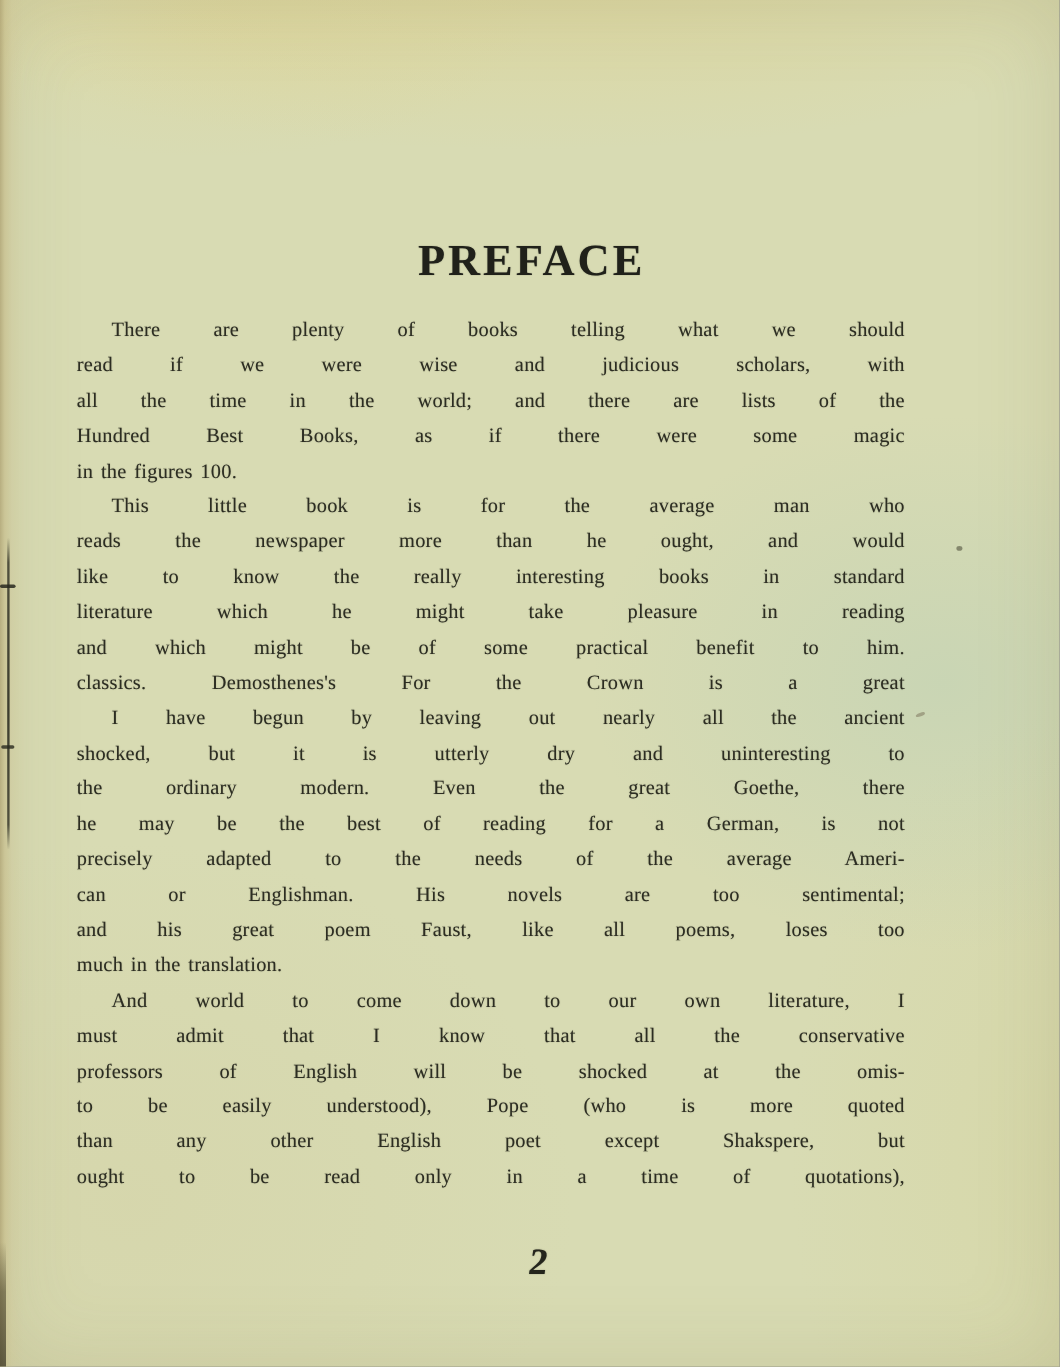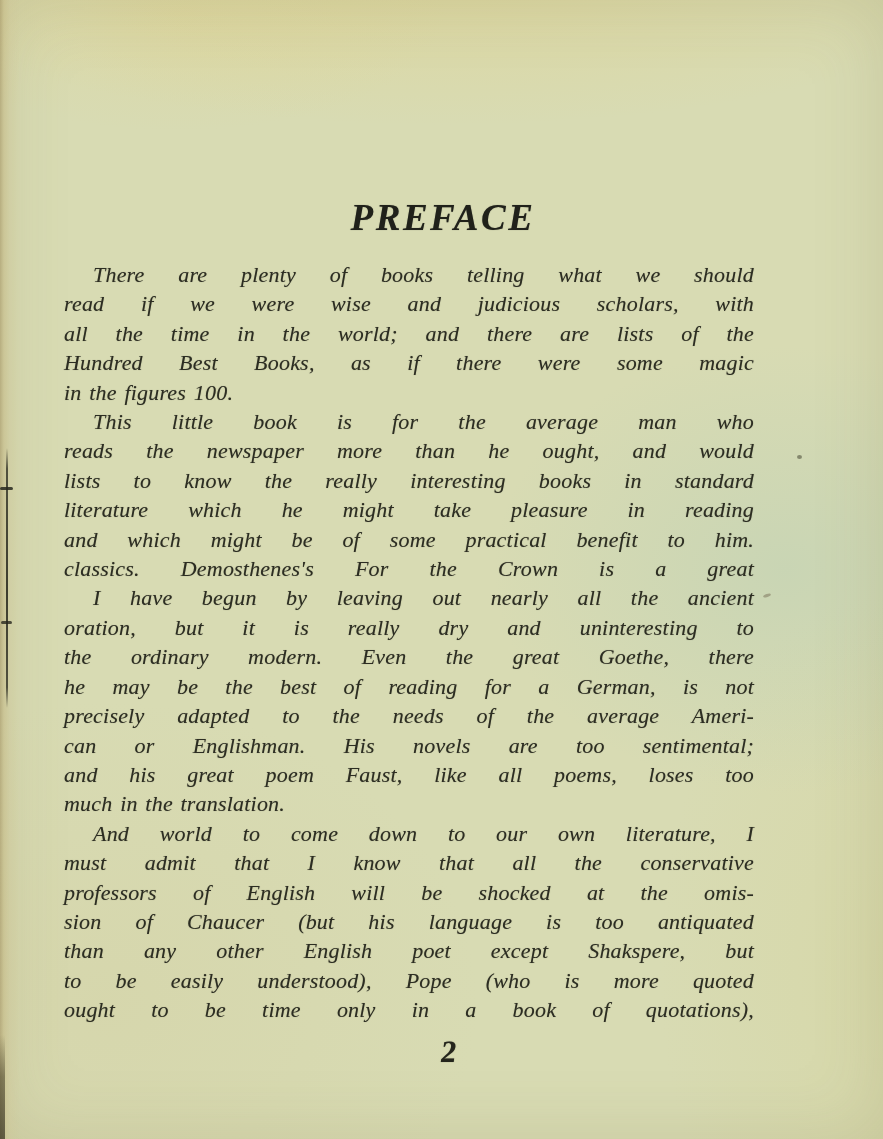--- a/index.html
+++ b/index.html
@@ -74,35 +74,34 @@
   }
   .speck-1 { left: 797px; top: 455px; }
   .speck-2 { left: 763px; top: 594px; width: 8px; height: 3px; transform: rotate(-20deg); background: rgba(120,110,85,0.5); }
 
   .content {
     position: absolute;
     left: 64px;
     top: 196px;
     width: 690px;
     color: #2c2d22;
-    font-style: italic;
   }
   .title {
     margin: 0 0 21px 0;
     text-align: center;
     font-size: 37px;
     font-weight: bold;
     letter-spacing: 2.5px;
     color: #20211a;
     text-shadow: 0 0 1px rgba(32,33,26,0.45);
     transform: translateX(34px);
   }
   .para { margin: 0; }
   .pline {
-    font-size: 22px;
+    font-size: 17px;
     line-height: 29.4px;
     white-space: normal;
     text-align: justify;
     text-align-last: justify;
     letter-spacing: 0.2px;
     word-spacing: 2px;
     text-shadow: 0 0 1px rgba(44,45,34,0.38);
   }
   .pline.indent { text-indent: 29px; }
   .pline.no-just { text-align-last: left; }
@@ -144,45 +143,44 @@
       <div class="pline indent">There are plenty of books telling what we should</div>
       <div class="pline">read if we were wise and judicious scholars, with</div>
       <div class="pline">all the time in the world;  and there are lists of the</div>
       <div class="pline">Hundred Best Books, as if there were some magic</div>
       <div class="pline no-just">in the figures 100.</div>
     </div>
 
     <div class="para">
       <div class="pline indent">This little book is for the average man who</div>
       <div class="pline">reads the newspaper more than he ought, and would</div>
-      <div class="pline">lists to know the really interesting books in standard</div>
+      <div class="pline">like to know the really interesting books in standard</div>
       <div class="pline">literature which he might take pleasure in reading</div>
       <div class="pline">and which might be of some practical benefit to him.</div>
     </div>
 
     <div class="para">
       <div class="pline">classics.  Demosthenes's For the Crown is a great</div>
       <div class="pline indent">I have begun by leaving out nearly all the ancient</div>
-      <div class="pline">oration, but it is really dry and uninteresting to</div>
+      <div class="pline">shocked, but it is utterly dry and uninteresting to</div>
       <div class="pline">the ordinary modern.  Even the great Goethe, there</div>
       <div class="pline">he may be the best of reading for a German, is not</div>
       <div class="pline">precisely adapted to the needs of the average Ameri-</div>
       <div class="pline">can or Englishman.  His novels are too sentimental;</div>
       <div class="pline">and his great poem Faust, like all poems, loses too</div>
       <div class="pline no-just">much in the translation.</div>
     </div>
 
     <div class="para">
       <div class="pline indent">And world to come down to our own literature, I</div>
       <div class="pline">must admit that I know that all the conservative</div>
       <div class="pline">professors of English will be shocked at the omis-</div>
-      <div class="pline">sion of Chaucer (but his language is too antiquated</div>
+      <div class="pline">to be easily understood), Pope (who is more quoted</div>
       <div class="pline">than any other English poet except Shakspere, but</div>
-      <div class="pline">to be easily understood), Pope (who is more quoted</div>
-      <div class="pline">ought to be time only in a book of quotations),</div>
+      <div class="pline">ought to be read only in a time of quotations),</div>
     </div>
 
   </div>
 
   <div class="signature">
     <span class="glyph">2</span>
   </div>
 
 </div>
 

